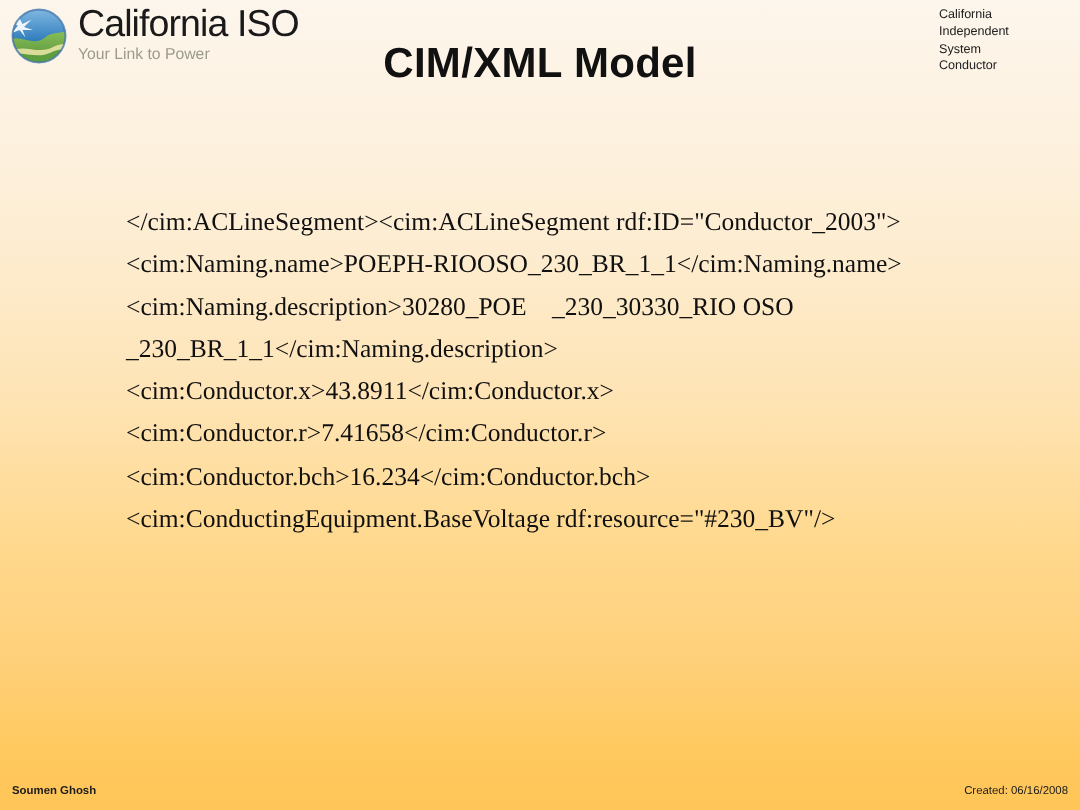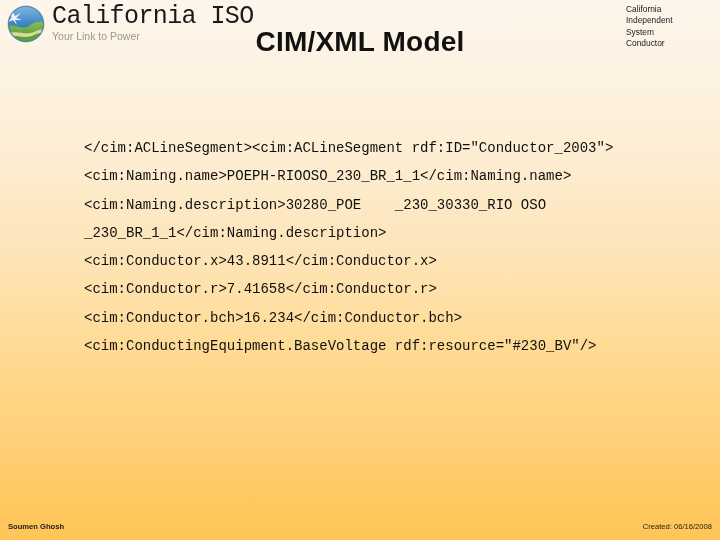--- a/index.html
+++ b/index.html
@@ -58,21 +58,21 @@
   }
 
   #logo-wordmark {
     position: absolute;
     left: 46px;
     top: 1px;
     width: 165px;
   }
 
   .logo-name {
-    font-family: Liberation Mono, monospace;
+    font-family: Liberation Sans, sans-serif;
     font-size: 25px;
     letter-spacing: -0.6px;
     color: #1a1a1a;
     line-height: 27px;
     white-space: nowrap;
   }
 
   .logo-tag {
     font-family: "Liberation Sans", sans-serif;
     font-size: 10.5px;
@@ -108,22 +108,22 @@
 
   
   #content {
     position: absolute;
     left: 84px;
     top: 134px;
     width: 570px;
   }
 
   .code-line {
-    font-family: Liberation Mono, monospace;
-    font-size: 14px;
+    font-family: Liberation Serif, serif;
+    font-size: 17px;
     line-height: 28.3px;
     color: #101010;
     white-space: pre-wrap;
     word-break: break-word;
   }
 
   
   #footer {
     position: absolute;
     left: 0;

